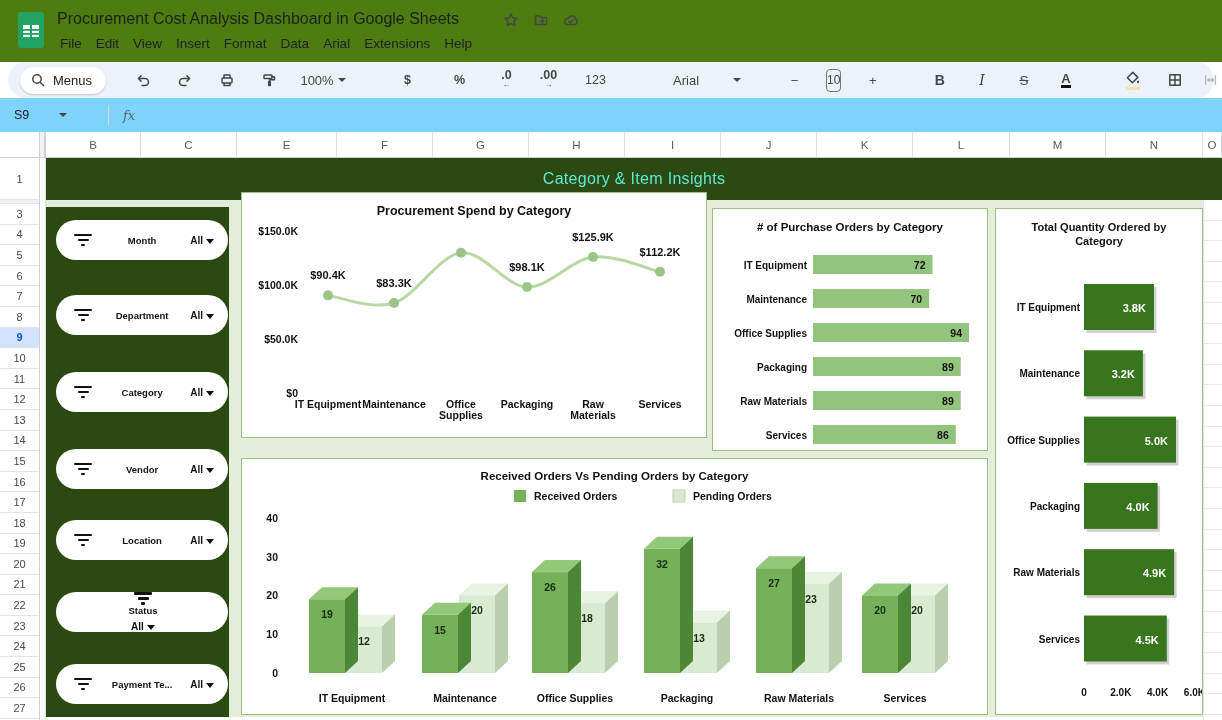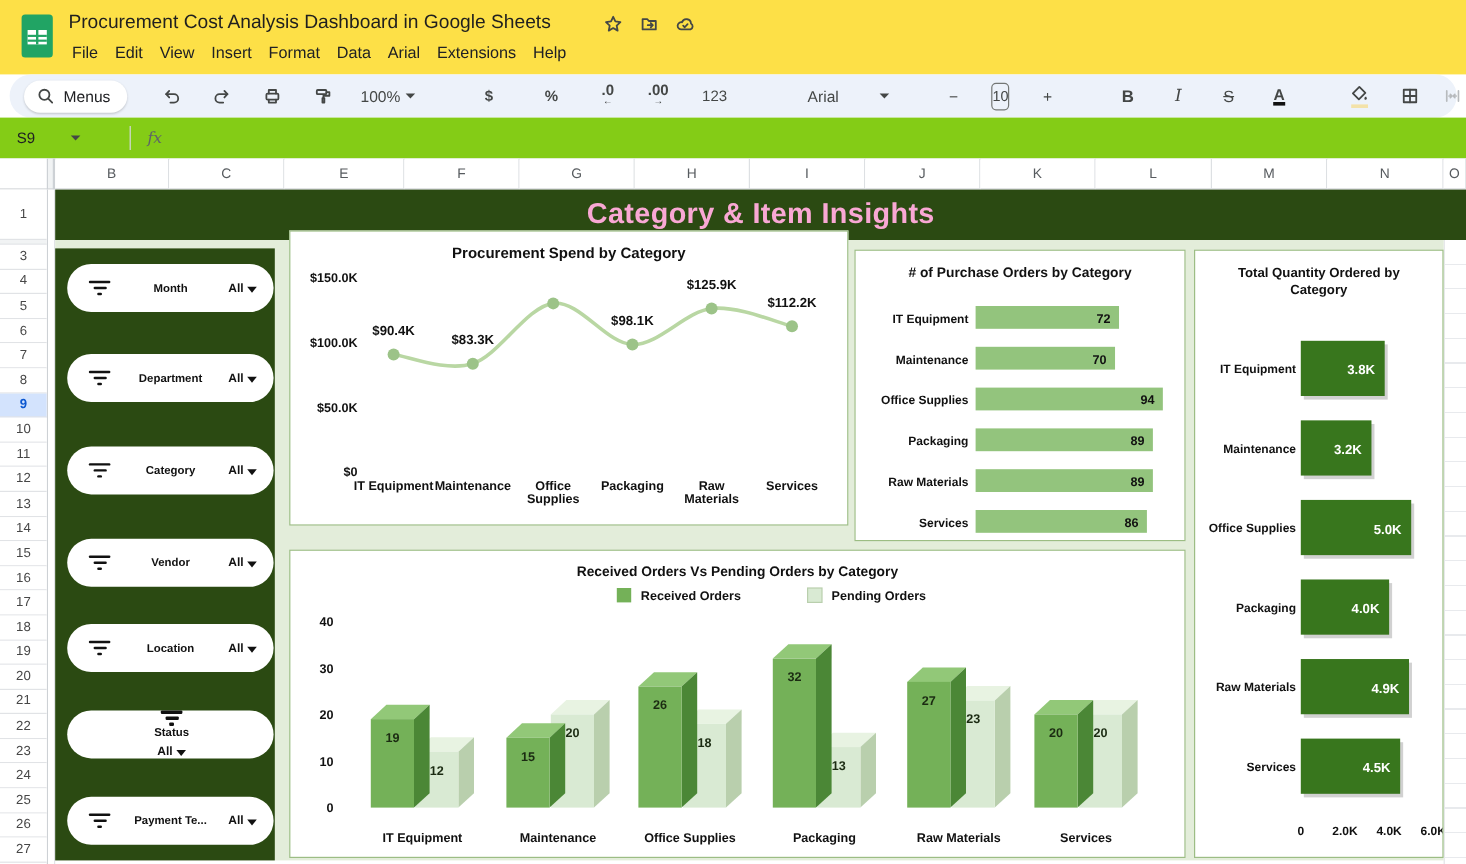--- a/index.html
+++ b/index.html
@@ -1,20 +1,20 @@
 <!DOCTYPE html>
 <html><head>
 <meta charset="utf-8">
 <style>
   html,body{margin:0;padding:0;background:#fff;}
   #app{position:relative;width:1222px;height:720px;overflow:hidden;
        font-family:"Liberation Sans",sans-serif;color:#202124;background:#fff;}
   .abs{position:absolute;}
   
-  .titlebar{left:0;top:0;width:1222px;height:62px;background:#fde047;}
+  .titlebar{left:0;top:0;width:1222px;height:62px;background:#4d7c0f;}
   .logo{left:17px;top:11px;width:28px;height:38px;}
   .doc-title{left:57px;top:10px;font-size:16px;color:#1f1f1f;}
   .tb-icons{left:503px;top:12px;display:flex;gap:14px;color:#444746;}
   .menubar{left:53px;top:33px;display:flex;}
   .menu-item{font-size:13.5px;color:#202124;padding:3px 7px;border-radius:6px;cursor:default;}
   
   .toolbar{left:8px;top:62px;width:1206px;height:36px;background:#edf2fa;border-radius:20px;
            display:flex;align-items:center;padding:0 12px;box-sizing:border-box;gap:15px;}
   .tbtn{min-width:27px;height:27px;border-radius:5px;display:flex;align-items:center;
         justify-content:center;color:#444746;font-size:13px;}
@@ -30,21 +30,21 @@
   .txtbtn{font-weight:600;font-size:12.5px;color:#444746;padding:0 5px;}
   .fontname{font-size:13px;color:#444746;padding:0 4px 0 8px;min-width:48px;}
   .sizebox{width:26px;height:21px;border:1px solid #747775;border-radius:4px;display:flex;
            align-items:center;justify-content:center;font-size:12px;color:#444746;margin:0 3px;}
   .stack{display:flex;flex-direction:column;align-items:center;line-height:9px;}
   .stack .mini{font-size:8px;color:#444746;}
   .ul-a{font-weight:700;font-size:13px;border-bottom:3px solid #111;line-height:13px;}
   .fill-wrap{display:flex;flex-direction:column;align-items:center;line-height:0;}
   .fill-bar{width:14px;height:3px;background:#f3e2a9;margin-top:1px;}
   
-  .formulabar{left:0;top:98px;width:1222px;height:34px;background:#84cc16;border-bottom:1px solid #d5d8dc;
+  .formulabar{left:0;top:98px;width:1222px;height:34px;background:#7dd3fc;border-bottom:1px solid #d5d8dc;
               display:flex;align-items:center;}
   .namebox{width:88px;padding-left:14px;font-size:12.5px;color:#202124;display:flex;align-items:center;gap:26px;}
   .fx{font-family:"DejaVu Serif",serif;font-style:italic;color:#5f6368;font-size:13px;margin-left:14px;}
   .fb-sep{width:1px;height:20px;background:#d5d8dc;margin-left:6px;}
   
   .corner{left:0;top:132px;width:40px;height:26px;background:#fff;border-right:1px solid #cdd1d5;
           border-bottom:1px solid #cdd1d5;box-sizing:border-box;}
   .colA{left:40px;top:132px;width:6px;height:26px;background:#f1f3f4;border-right:2px solid #cdd1d5;
         border-bottom:1px solid #cdd1d5;box-sizing:border-box;}
   .colheads{left:46px;top:132px;height:26px;display:flex;}
@@ -54,21 +54,21 @@
   .rowhead{box-sizing:border-box;border-bottom:1px solid #e1e3e6;display:flex;align-items:center;
            justify-content:center;font-size:11px;color:#474747;background:#fff;}
   .rowhead.sel{background:#d3e3fd;color:#0b57d0;font-weight:700;}
   .rowhead.hiddenrow{background:#f1f3f4;}
   .sliverA{left:40px;top:158px;width:6px;height:562px;background:#fff;border-right:1px solid #e1e3e6;box-sizing:border-box;}
   .ocol{left:1203px;top:200px;width:19px;height:520px;background:#fff;border-left:1px solid #e1e3e6;box-sizing:border-box;
         background-image:repeating-linear-gradient(to bottom,transparent 0 19.6px,#e8eaed 19.6px 20.6px);}
   
   .banner{left:46px;top:158px;width:1176px;height:42px;background:#2b4a12;display:flex;
           align-items:center;justify-content:center;}
-  .banner span{color:#f9a8d4;font-weight:700;font-size:24px;letter-spacing:.3px;}
+  .banner span{color:#5eead4;font-weight:400;font-size:16px;letter-spacing:.3px;}
   .dashbg{left:46px;top:200px;width:1157px;height:517px;background:#e3edda;}
   .filterpanel{left:46px;top:207px;width:183px;height:510px;background:#2b4a12;}
   .pill{position:absolute;left:10px;width:172px;height:40px;background:#fff;border-radius:20px;
         display:flex;align-items:center;padding:0 14px 0 16px;box-sizing:border-box;cursor:pointer;}
   .funnel{display:flex;flex-direction:column;align-items:center;gap:2.5px;width:22px;}
   .funnel i{display:block;height:2.6px;background:#111;border-radius:1px;}
   .funnel i:nth-child(1){width:18px;}
   .funnel i:nth-child(2){width:11px;}
   .funnel i:nth-child(3){width:4px;}
   .pill .plabel{flex:1;text-align:center;font-size:9.5px;font-weight:700;color:#111;}

